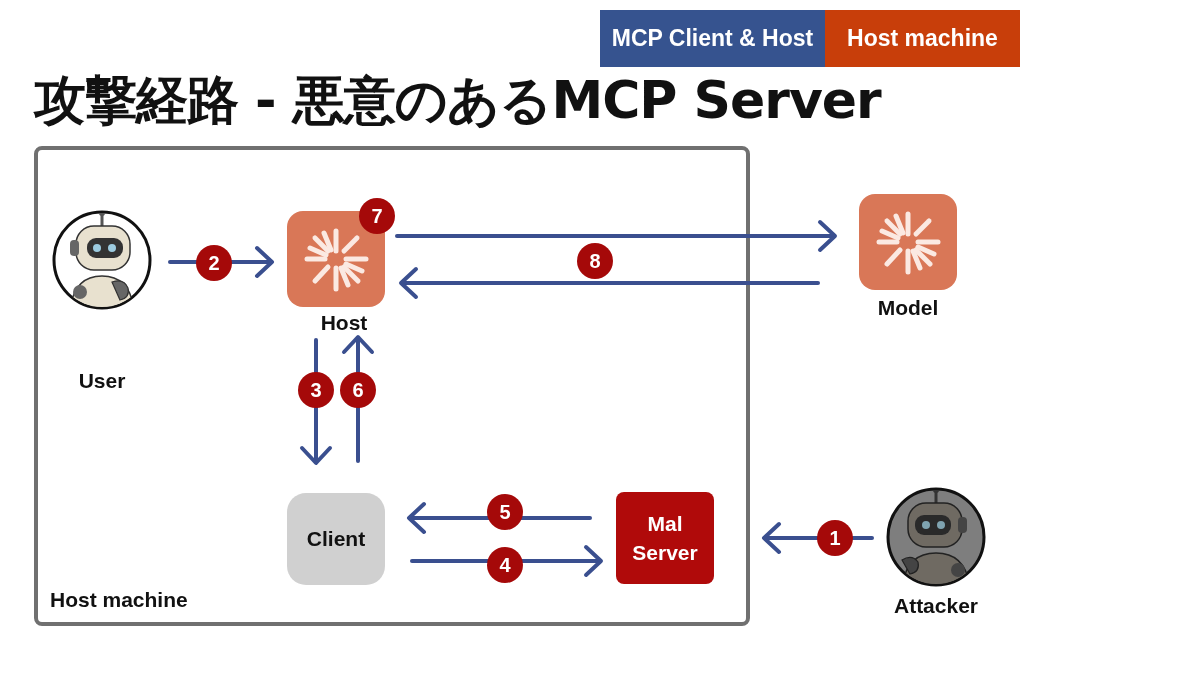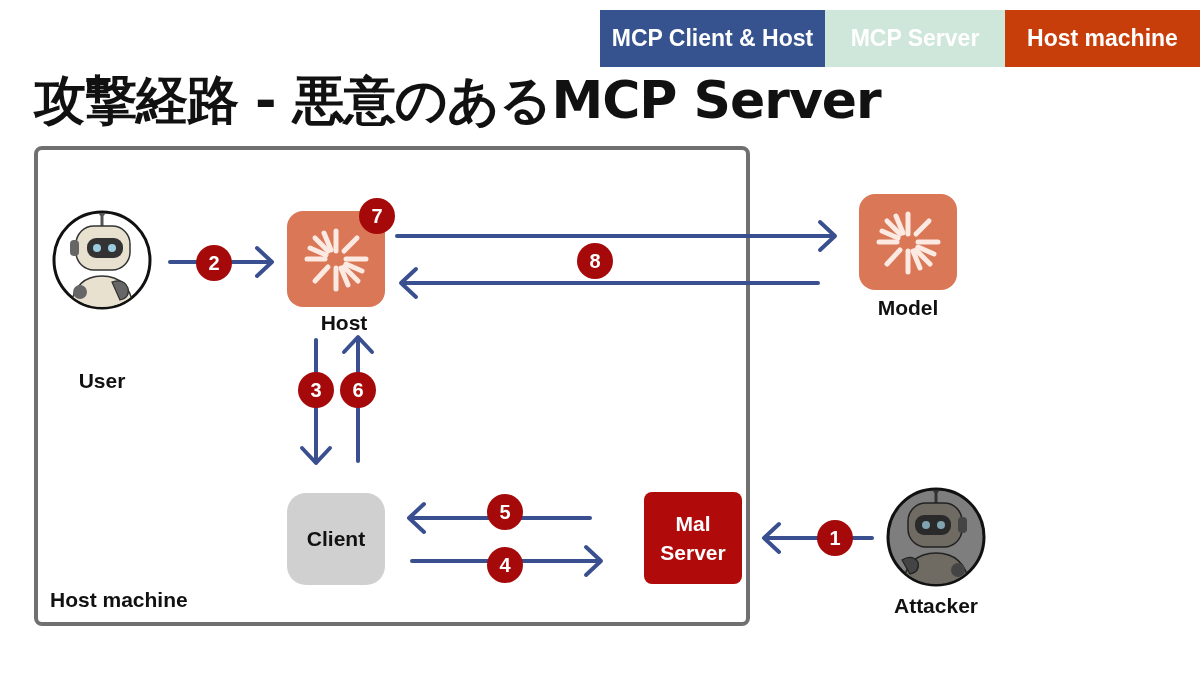--- a/index.html
+++ b/index.html
@@ -15,30 +15,29 @@
            letter-spacing: -1px; font-family: "DejaVu Sans", sans-serif; white-space: nowrap; }
   .hostbox { position: absolute; left: 34px; top: 146px; width: 708px; height: 472px;
              border: 4px solid #707070; border-radius: 8px; }
   .hostbox-label { position: absolute; left: 50px; top: 588px; font-size: 21px; font-weight: bold; color: #111; }
   svg.diagram { position: absolute; left: 0; top: 0; }
   .lbl { position: absolute; font-weight: bold; font-size: 21px; color: #111; text-align: center; }
   .tile { position: absolute; border-radius: 14px; display: flex; align-items: center; justify-content: center; }
   .client { left: 287px; top: 493px; width: 98px; height: 92px; background: #d0d0d0; color: #111;
             font-weight: bold; font-size: 21px; border-radius: 19px; }
   .mal { left: 616px; top: 492px; width: 98px; height: 92px; background: #b00a0a; color: #fff;
-         font-weight: bold; font-size: 21px; border-radius: 8px; text-align: center; line-height: 29px; white-space: pre-line; margin-left: 28px; }
+         font-weight: bold; font-size: 21px; border-radius: 8px; text-align: center; line-height: 29px; white-space: pre-line; }
   .badge { position: absolute; width: 36px; height: 36px; border-radius: 50%; background: #a50909;
            color: #fff; font-weight: bold; font-size: 20px; display: flex; align-items: center; justify-content: center; }
 </style>
 </head>
 <body>
 
 <div class="legend">
   <div class="lg1">MCP Client &amp; Host</div>
-  <div class="lg2">MCP Server</div>
   <div class="lg3">Host machine</div>
 </div>
 
 <div class="title">攻撃経路 - 悪意のあるMCP Server</div>
 
 <div class="hostbox"></div>
 
 <svg class="diagram" width="1200" height="675">
   <defs>
     <clipPath id="c-user">

